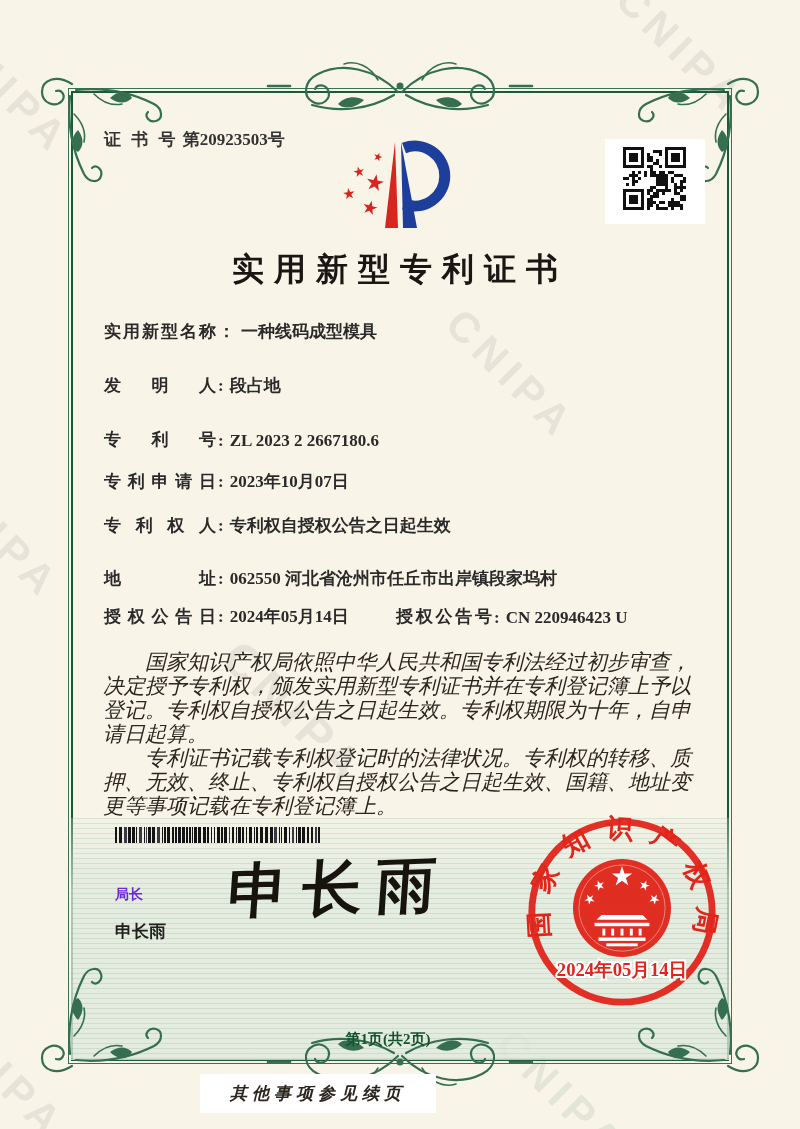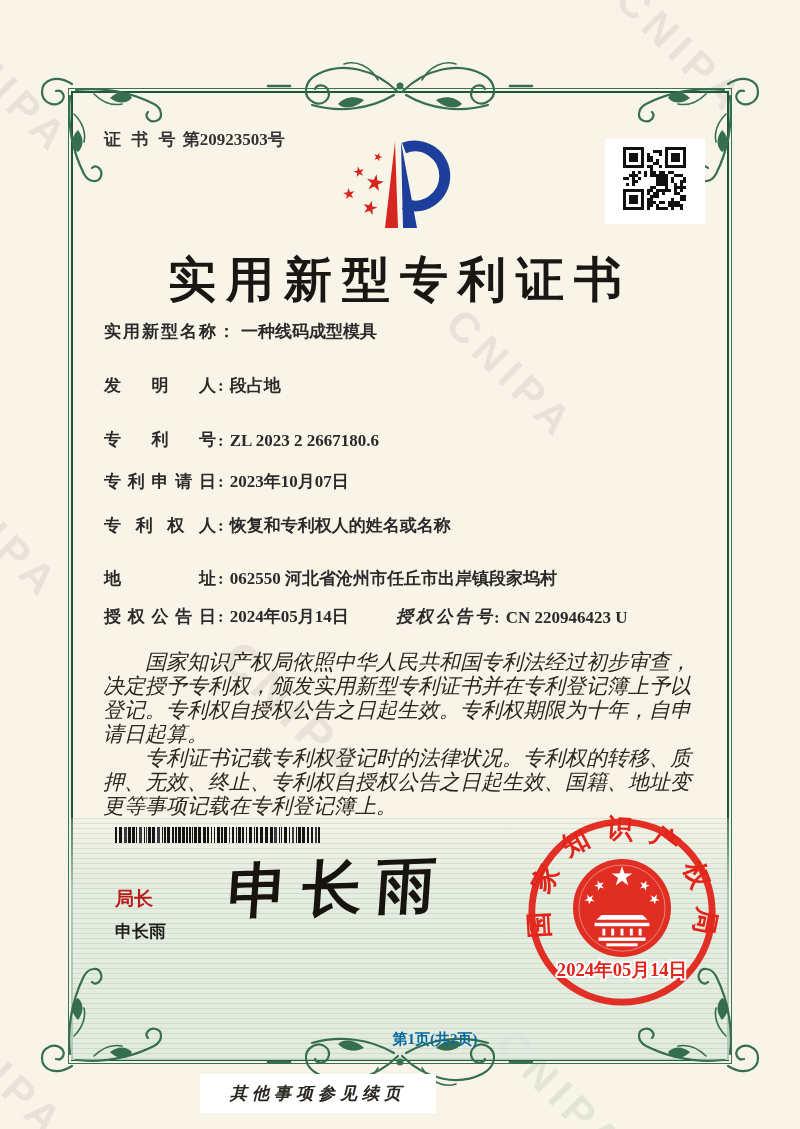--- a/index.html
+++ b/index.html
@@ -33,54 +33,54 @@
   }
   .ornaments{position:absolute;left:0;top:0;pointer-events:none;}
   
   .certno{position:absolute;left:104px;top:128px;font-size:17px;font-weight:600;color:#333;}
   .certno .lbl{letter-spacing:3px;}
   .logo{position:absolute;left:338px;top:138px;width:124px;height:94px;}
   .qrbox{position:absolute;left:605px;top:139px;width:100px;height:85px;background:#fff;}
   .qr{position:absolute;left:18px;top:8px;}
   .title{
     position:absolute;left:0;top:248px;width:800px;text-align:center;
-    font-size:48px;font-weight:700;letter-spacing:10px;color:#191613;
+    font-size:32px;font-weight:700;letter-spacing:10px;color:#191613;
   }
   
   .fields{position:absolute;left:104px;top:0;width:600px;}
   .frow{position:absolute;left:0;font-size:17px;font-weight:600;white-space:nowrap;}
   .frow .flabel{
     display:inline-block;width:112px;text-align:justify;text-align-last:justify;
     vertical-align:bottom;
   }
   .frow .fsep{margin:0 6px 0 2px;}
   .frow .pair2{position:absolute;left:292px;top:0;}
-  .frow .pair2 .flabel{width:96px;font-style:italic;}
+  .frow .pair2 .flabel{width:96px;}
   .r0{top:320px;} .r1{top:374px;} .r2{top:428px;} .r3{top:470px;}
   .r4{top:514px;} .r5{top:559px;margin-top:8px;} .r6{top:605px;}
   
   .paras{
     position:absolute;left:103px;top:650px;width:600px;
     font-size:21px;line-height:24px;font-style:italic;color:#2b2620;
     font-weight:500;
   }
   .paras p{margin:0;text-indent:2em;}
   
   .barcode{position:absolute;left:115px;top:827px;}
-  .sigtitle{position:absolute;left:115px;top:886px;font-family:"Liberation Sans","DejaVu Sans",sans-serif;font-size:19px;font-weight:600;color:#b91c1c;}
+  .sigtitle{position:absolute;left:115px;top:886px;font-family:"Liberation Sans","DejaVu Sans",sans-serif;font-size:14px;font-weight:600;color:#6d28d9;}
   .signame{position:absolute;left:115px;top:920px;font-family:"Liberation Sans","DejaVu Sans",sans-serif;font-size:17px;font-weight:600;color:#22201c;}
   .sigscript{
     position:absolute;left:228px;top:848px;width:260px;
     font-size:60px;font-weight:600;color:#17130d;letter-spacing:14px;
     transform:rotate(-2deg) skewX(-6deg);white-space:nowrap;
   }
   
   .seal{position:absolute;left:524px;top:814px;width:196px;height:196px;}
   
-  .pageinfo{position:absolute;left:68px;top:1030px;width:640px;text-align:center;font-size:15px;font-weight:600;color:#0369a1;padding-left:47px;}
+  .pageinfo{position:absolute;left:68px;top:1030px;width:640px;text-align:center;font-size:15px;font-weight:600;color:#14532d;}
   .contnote{
     position:absolute;left:0;top:1074px;width:636px;text-align:center;
   }
   .contnote span{
     display:inline-block;background:#ffffff;padding:8px 30px;
     font-size:17px;font-style:italic;font-weight:600;letter-spacing:5px;color:#2b2620;
   }
 </style>
 </head>
 <body>
@@ -379,21 +379,21 @@
       </svg>
   </div>
 
   <div class="title">实用新型专利证书</div>
 
   <div class="fields" id="fields">
       <div class="frow r0"><span class="flabel">实用新型名称</span><span class="fsep">：</span><span class="fval">一种线码成型模具</span></div>
       <div class="frow r1"><span class="flabel">发明人</span><span class="fsep">:</span><span class="fval">段占地</span></div>
       <div class="frow r2"><span class="flabel">专利号</span><span class="fsep">:</span><span class="fval">ZL 2023 2 2667180.6</span></div>
       <div class="frow r3"><span class="flabel">专利申请日</span><span class="fsep">:</span><span class="fval">2023年10月07日</span></div>
-      <div class="frow r4"><span class="flabel">专利权人</span><span class="fsep">:</span><span class="fval">恢复和专利权人的姓名或名称</span></div>
+      <div class="frow r4"><span class="flabel">专利权人</span><span class="fsep">:</span><span class="fval">专利权自授权公告之日起生效</span></div>
       <div class="frow r5"><span class="flabel">地址</span><span class="fsep">:</span><span class="fval">062550 河北省沧州市任丘市出岸镇段家坞村</span></div>
       <div class="frow r6"><span class="flabel">授权公告日</span><span class="fsep">:</span><span class="fval">2024年05月14日</span><span class="pair2"><span class="flabel">授权公告号</span><span class="fsep">:</span><span class="fval">CN 220946423 U</span></span></div>
     </div>
 
   <div class="paras" id="paras">
       <p>国家知识产权局依照中华人民共和国专利法经过初步审查，决定授予专利权，颁发实用新型专利证书并在专利登记簿上予以登记。专利权自授权公告之日起生效。专利权期限为十年，自申请日起算。</p>
       <p>专利证书记载专利权登记时的法律状况。专利权的转移、质押、无效、终止、专利权自授权公告之日起生效、国籍、地址变更等事项记载在专利登记簿上。</p>
     </div>
 
   <svg class="barcode" id="barcodesvg" width="207" height="16">

